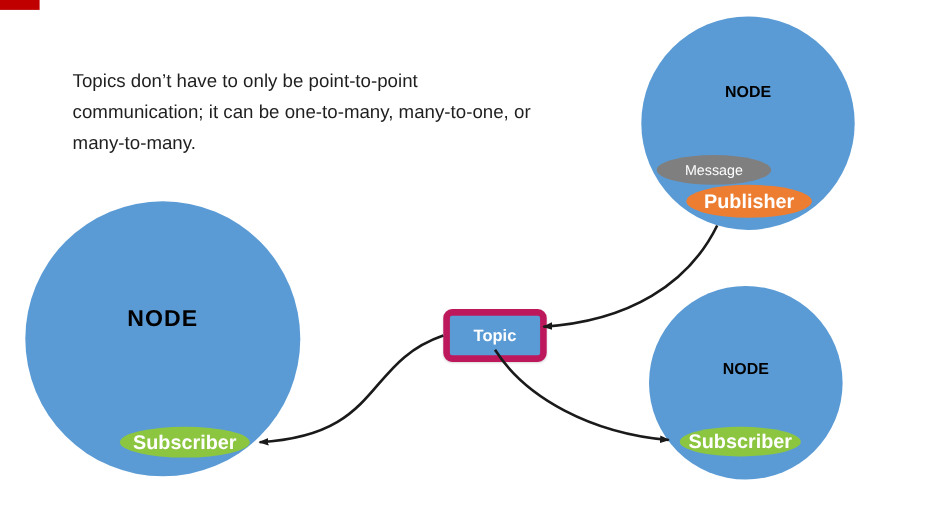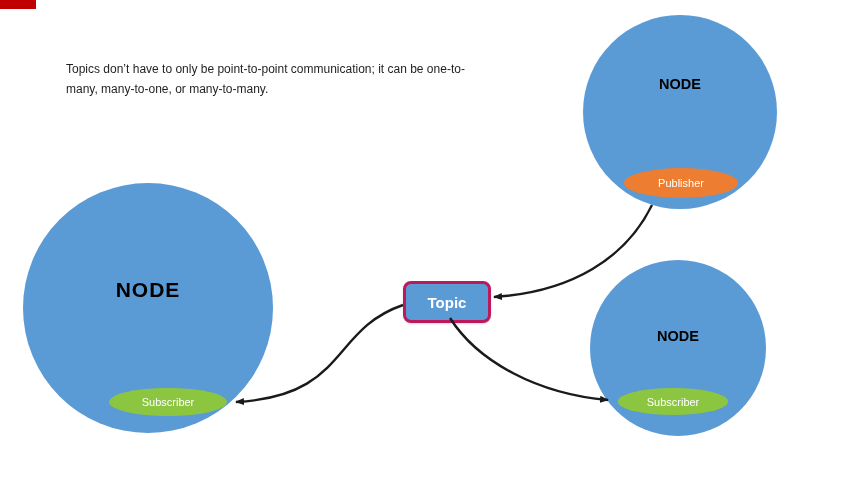--- a/index.html
+++ b/index.html
@@ -10,63 +10,63 @@
   }
   .stage{position:absolute;inset:0;width:854px;height:480px;}
 
   .red-mark{
     position:absolute;left:0;top:0;width:36px;height:9px;
     background:#c00000;
   }
 
   .annotation{
     position:absolute;left:66px;top:60px;width:420px;
-    font-size:12px;line-height:1.65;color:#1f1f1f;
+    font-size:17px;line-height:1.65;color:#1f1f1f;
   }
 
   .node-circle{
     position:absolute;border-radius:50%;
     background:#5b9bd5;
     display:flex;align-items:center;justify-content:center;
   }
   .node-circle .node-label{
     color:#000000;font-weight:bold;text-align:center;
   }
   .circle-left{left:23px;top:183px;width:250px;height:250px;}
   .circle-left .node-label{font-size:21px;letter-spacing:1px;margin-bottom:36px;}
   .circle-top-right{left:583px;top:15px;width:194px;height:194px;}
   .circle-top-right .node-label{font-size:14.5px;margin-bottom:56px;}
   .circle-bottom-right{left:590px;top:260px;width:176px;height:176px;}
   .circle-bottom-right .node-label{font-size:14.5px;margin-bottom:24px;}
 
   .pill{
     position:absolute;border-radius:50%;
     display:flex;align-items:center;justify-content:center;
-    color:#ffffff;font-weight:normal;font-size:11px;
+    color:#ffffff;font-weight:bold;font-size:18px;
   }
   .pill-message{
     left:597px;top:141px;width:104px;height:27px;
     background:#7f7f7f;font-weight:normal;font-size:13px;
   }
   .pill-publisher{
     left:624px;top:168px;width:114px;height:30px;
     background:#ed7d31;
   }
   .pill-sub-right{
     left:618px;top:388px;width:110px;height:27px;
     background:#8cc640;
   }
   .pill-sub-left{
     left:109px;top:388px;width:118px;height:28px;
     background:#8cc640;
   }
 
   .topic-box{
     position:absolute;left:403px;top:281px;width:82px;height:36px;
-    background:#5b9bd5;border:3px solid #be185d;border-radius:8px;
+    background:#5b9bd5;border:6px solid #be185d;border-radius:8px;
     display:flex;align-items:center;justify-content:center;
     color:#ffffff;font-weight:bold;font-size:15px;
     box-shadow:0 1px 2px rgba(0,0,0,0.15);
   }
 
   svg.arrows{position:absolute;left:0;top:0;pointer-events:none;}
 </style>
 </head>
 <body>
 
@@ -77,20 +77,21 @@
   <div class="annotation">Topics don’t have to only be point-to-point communication; it can be one-to-many, many-to-one, or many-to-many.</div>
 
   <div class="node-circle circle-left">
     <span class="node-label">NODE</span>
   </div>
   <div class="pill pill-sub-left">Subscriber</div>
 
   <div class="node-circle circle-top-right">
     <span class="node-label">NODE</span>
   </div>
+  <div class="pill pill-message">Message</div>
   <div class="pill pill-publisher">Publisher</div>
 
   <div class="node-circle circle-bottom-right">
     <span class="node-label">NODE</span>
   </div>
   <div class="pill pill-sub-right">Subscriber</div>
 
   <div class="topic-box">Topic</div>
 
   <svg class="arrows" width="854" height="480" viewBox="0 0 854 480">

